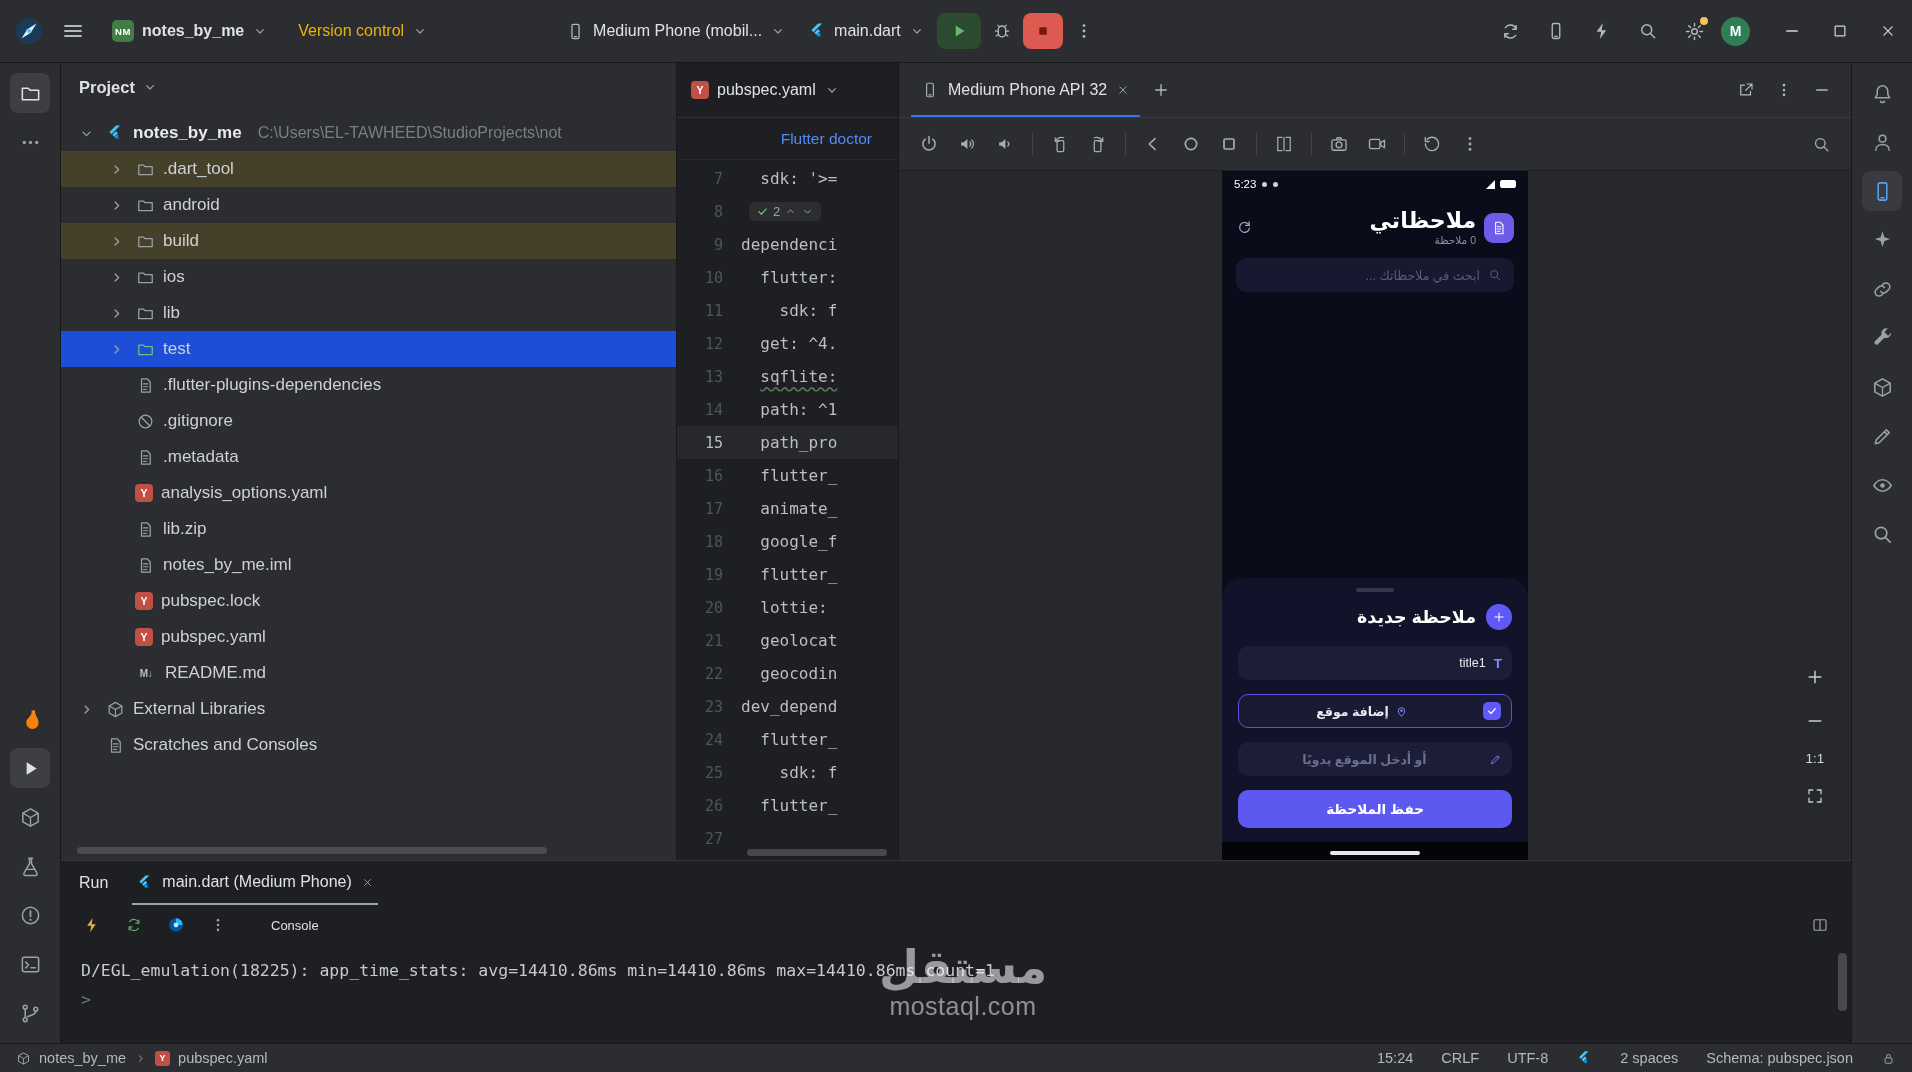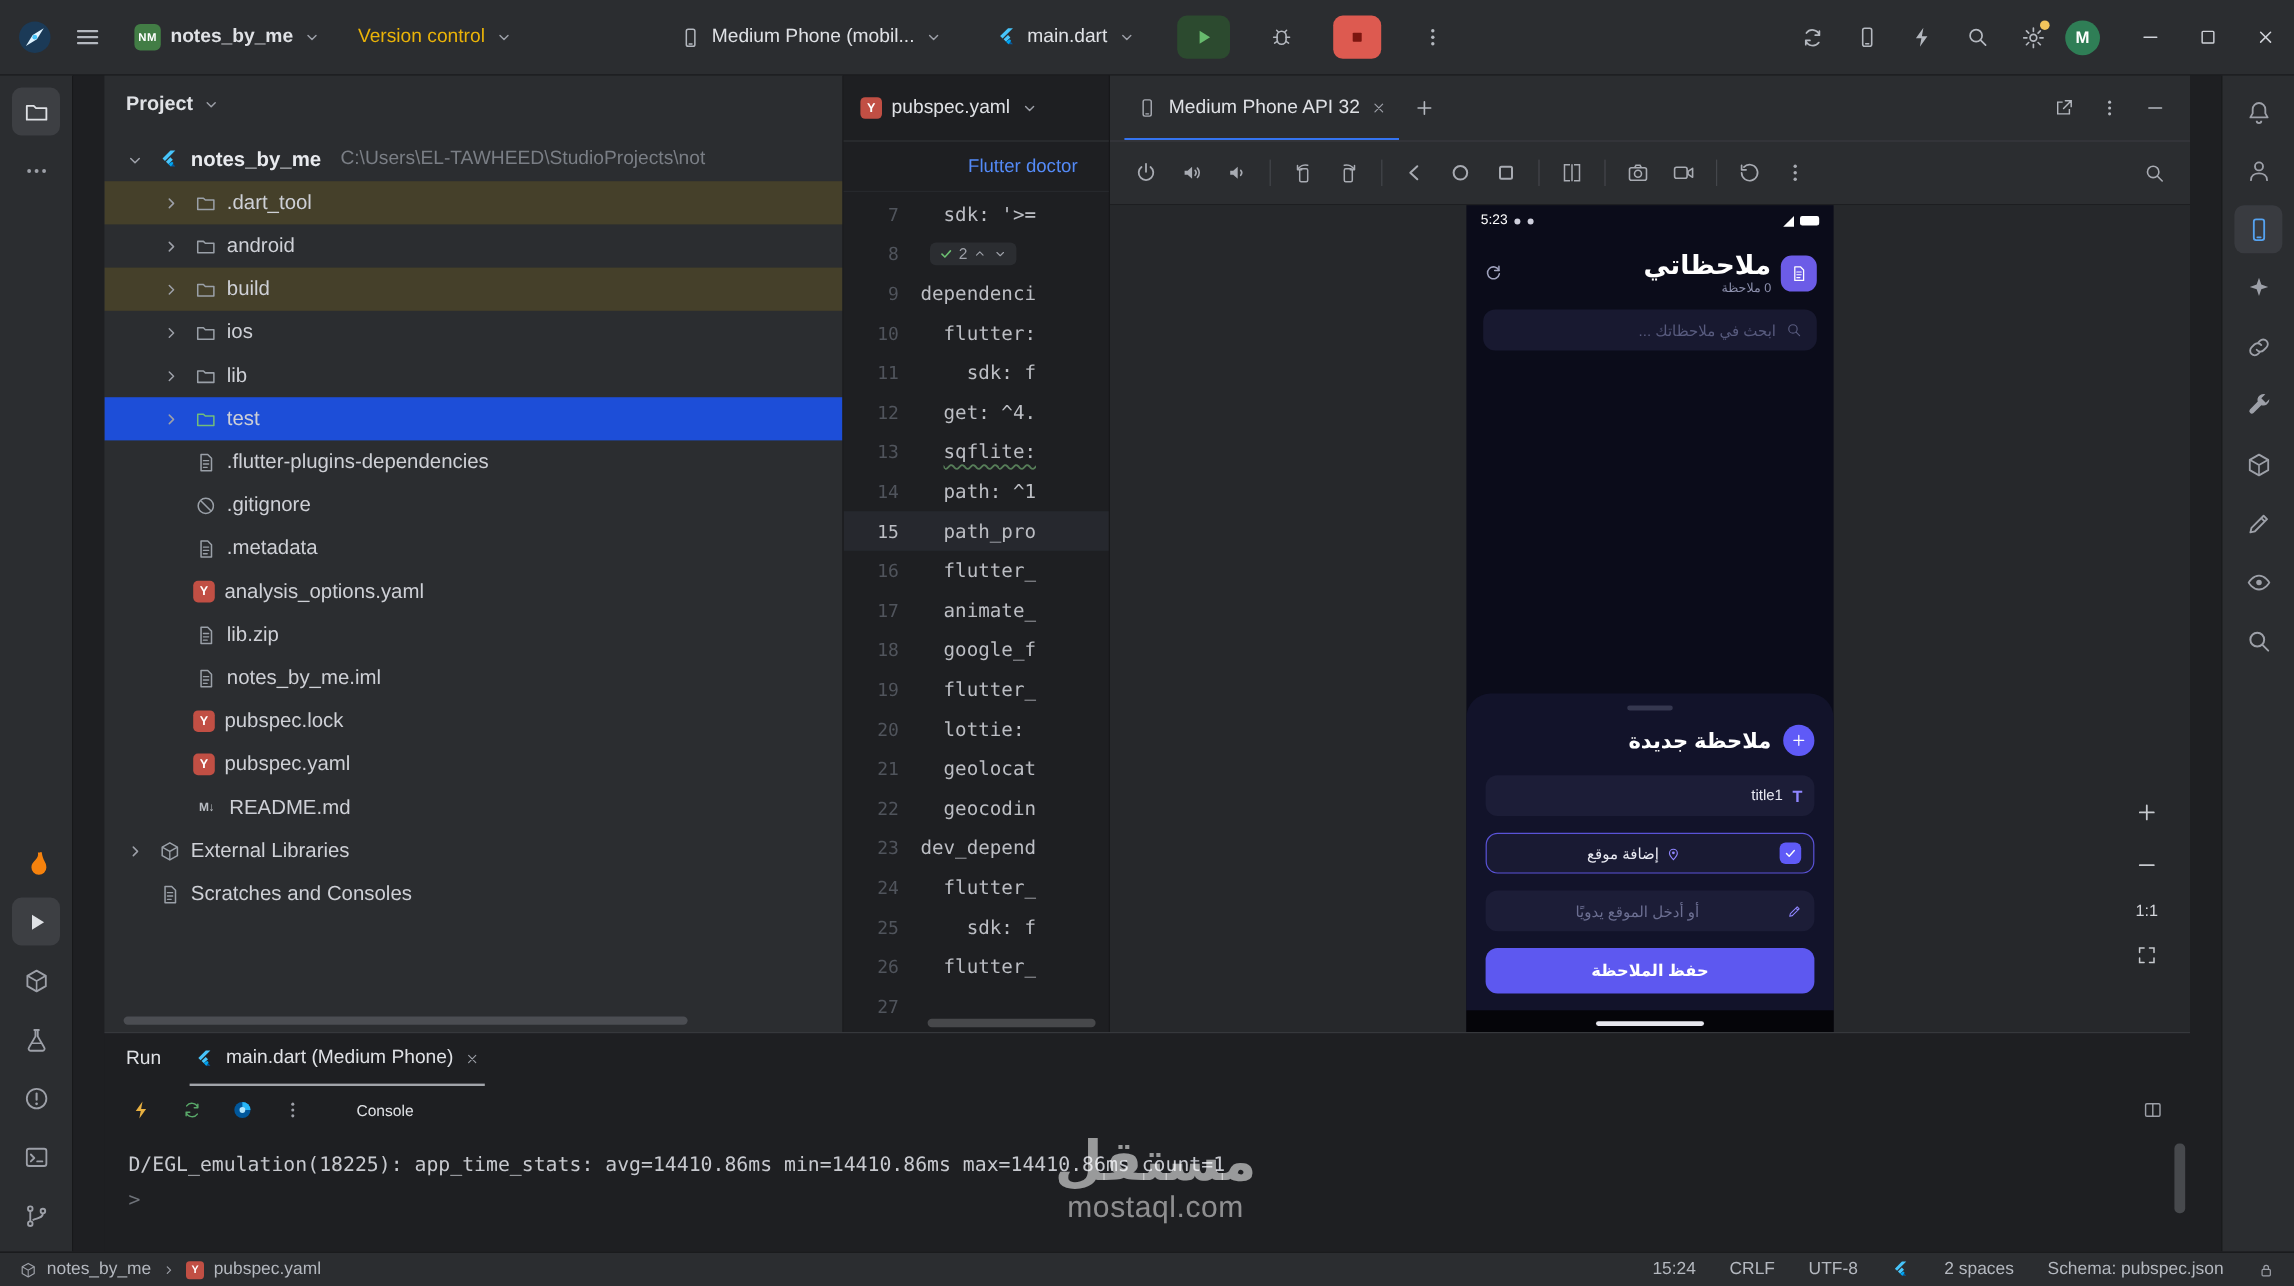--- a/index.html
+++ b/index.html
@@ -10,33 +10,33 @@
   .app { position:relative; width:1912px; height:1072px; display:flex; flex-direction:column; }
 
   
   .titlebar { height:63px; flex:none; background:#2b2d30; border-bottom:1px solid #17181a; display:flex; align-items:center; padding:0 0 0 14px; }
   .tb-left { display:flex; align-items:center; gap:10px; }
   .tb-icon { width:38px; height:38px; border-radius:8px; display:flex; align-items:center; justify-content:center; color:#b4b8bf; }
   .tb-widget { display:flex; align-items:center; gap:8px; height:38px; padding:0 10px; border-radius:8px; color:#dfe1e5; }
   .tb-strong { font-weight:700; }
   .tb-dim { color:#eab308; }
   .nm-badge { width:22px; height:22px; border-radius:5px; background:#427d45; color:#fff; font-size:9.5px; font-weight:700; display:flex; align-items:center; justify-content:center; letter-spacing:.5px; }
-  .tb-mid { display:flex; align-items:center; gap:24px; margin-left:118px; }
+  .tb-mid { display:flex; align-items:center; gap:2px; margin-left:118px; }
   .pill { width:44px; height:36px; border-radius:8px; display:flex; align-items:center; justify-content:center; }
   .pill.run { background:#2c4a2f; color:#67ba6d; }
   .pill.stop { background:#dd5a50; color:#7b150f; width:40px; }
   .tb-right { display:flex; align-items:center; gap:8px; margin-left:auto; }
   .gear-wrap { position:relative; }
   .gear-dot { position:absolute; top:5px; right:5px; width:8px; height:8px; border-radius:50%; background:#f2c55c; }
   .avatar { width:29px; height:29px; border-radius:50%; background:#2f7e56; color:#fff; font-size:14px; font-weight:700; display:flex; align-items:center; justify-content:center; }
   .tb-window { display:flex; align-items:stretch; height:63px; margin-left:18px; }
   .win-btn { width:48px; display:flex; align-items:center; justify-content:center; color:#cfd2d8; }
 
   
-  .main { flex:1; min-height:0; display:flex;gap:26px; }
+  .main { flex:1; min-height:0; display:flex; }
   .strip { width:61px; flex:none; background:#2b2d30; display:flex; flex-direction:column; align-items:center; padding:10px 0; gap:9px; }
   .strip.left { border-right:1px solid #17181a; }
   .strip.right { border-left:1px solid #17181a; }
   .strip .sep { flex:1; }
   .strip-btn { width:40px; height:40px; border-radius:8px; display:flex; align-items:center; justify-content:center; color:#9da0a8; flex:none; }
   .strip-btn.active { background:#3d3f43; color:#dfe1e5; }
   .strip-btn.accent { background:#393b40; color:#55a2f0; }
 
   .center { flex:1; min-width:0; display:flex; flex-direction:column; }
   .panels { flex:1; min-height:0; display:flex; }
@@ -110,21 +110,21 @@
   .p-search { height:34px; flex:none; margin:10px 14px 0; background:#181930; border-radius:10px; display:flex; align-items:center; gap:8px; padding:0 12px; color:#585b7e; font-size:12.5px; }
   .p-space { flex:1; }
   .p-sheet { flex:none; background:#12132a; border-radius:20px 20px 0 0; padding:8px 16px 14px; }
   .p-handle { width:38px; height:4px; background:#35374f; border-radius:2px; margin:2px auto 12px; }
   .p-sheet-title { display:flex; align-items:center; gap:10px; margin-bottom:16px; font-size:17.5px; font-weight:700; color:#fff; }
   .p-plus { width:26px; height:26px; border-radius:50%; background:#5f5af7; color:#fff; display:flex; align-items:center; justify-content:center; flex:none; }
   .p-field { height:34px; background:#1c1d37; border-radius:10px; display:flex; align-items:center; gap:8px; padding:0 10px; font-size:12.5px; color:#e8e9f2; margin-bottom:14px; }
   .p-field.outline { border:1.5px solid #5a53d8; background:#191a33; }
   .p-ticon { color:#8f86ff; font-weight:700; font-size:13.5px; }
   .p-check { width:18px; height:18px; border-radius:5px; background:#5f5af7; color:#fff; display:flex; align-items:center; justify-content:center; flex:none; }
-  .p-centergrp { flex:1; display:flex; align-items:center; justify-content:center; gap:6px; }
+  .p-centergrp { flex:1; display:flex; align-items:center; justify-content:center; gap:6px;font-weight:bold; }
   .p-field.centered { justify-content:center; color:#8f8af2; }
   .p-picon { color:#8f86ff; display:flex; }
   .p-muted { color:#6b6e91; }
   .p-save { display:block; width:100%; height:38px; border-radius:10px; background:#5d58f0; color:#fff; font-weight:700; font-size:13.5px; margin-top:8px; }
   .p-nav { height:18px; flex:none; background:#050509; display:flex; align-items:flex-end; justify-content:center; padding-bottom:5px; }
   .p-navbar { width:90px; height:4px; border-radius:2px; background:#e7e7ee; }
   .zoomctl { position:absolute; right:22px; top:492px; display:flex; flex-direction:column; align-items:center; gap:16px; color:#a8abb2; }
   .zoom-btn { display:flex; align-items:center; justify-content:center; width:28px; height:28px; color:#c6c9ce; }
   .zoom-label { font-size:13.5px; color:#d3d5da; }
 

